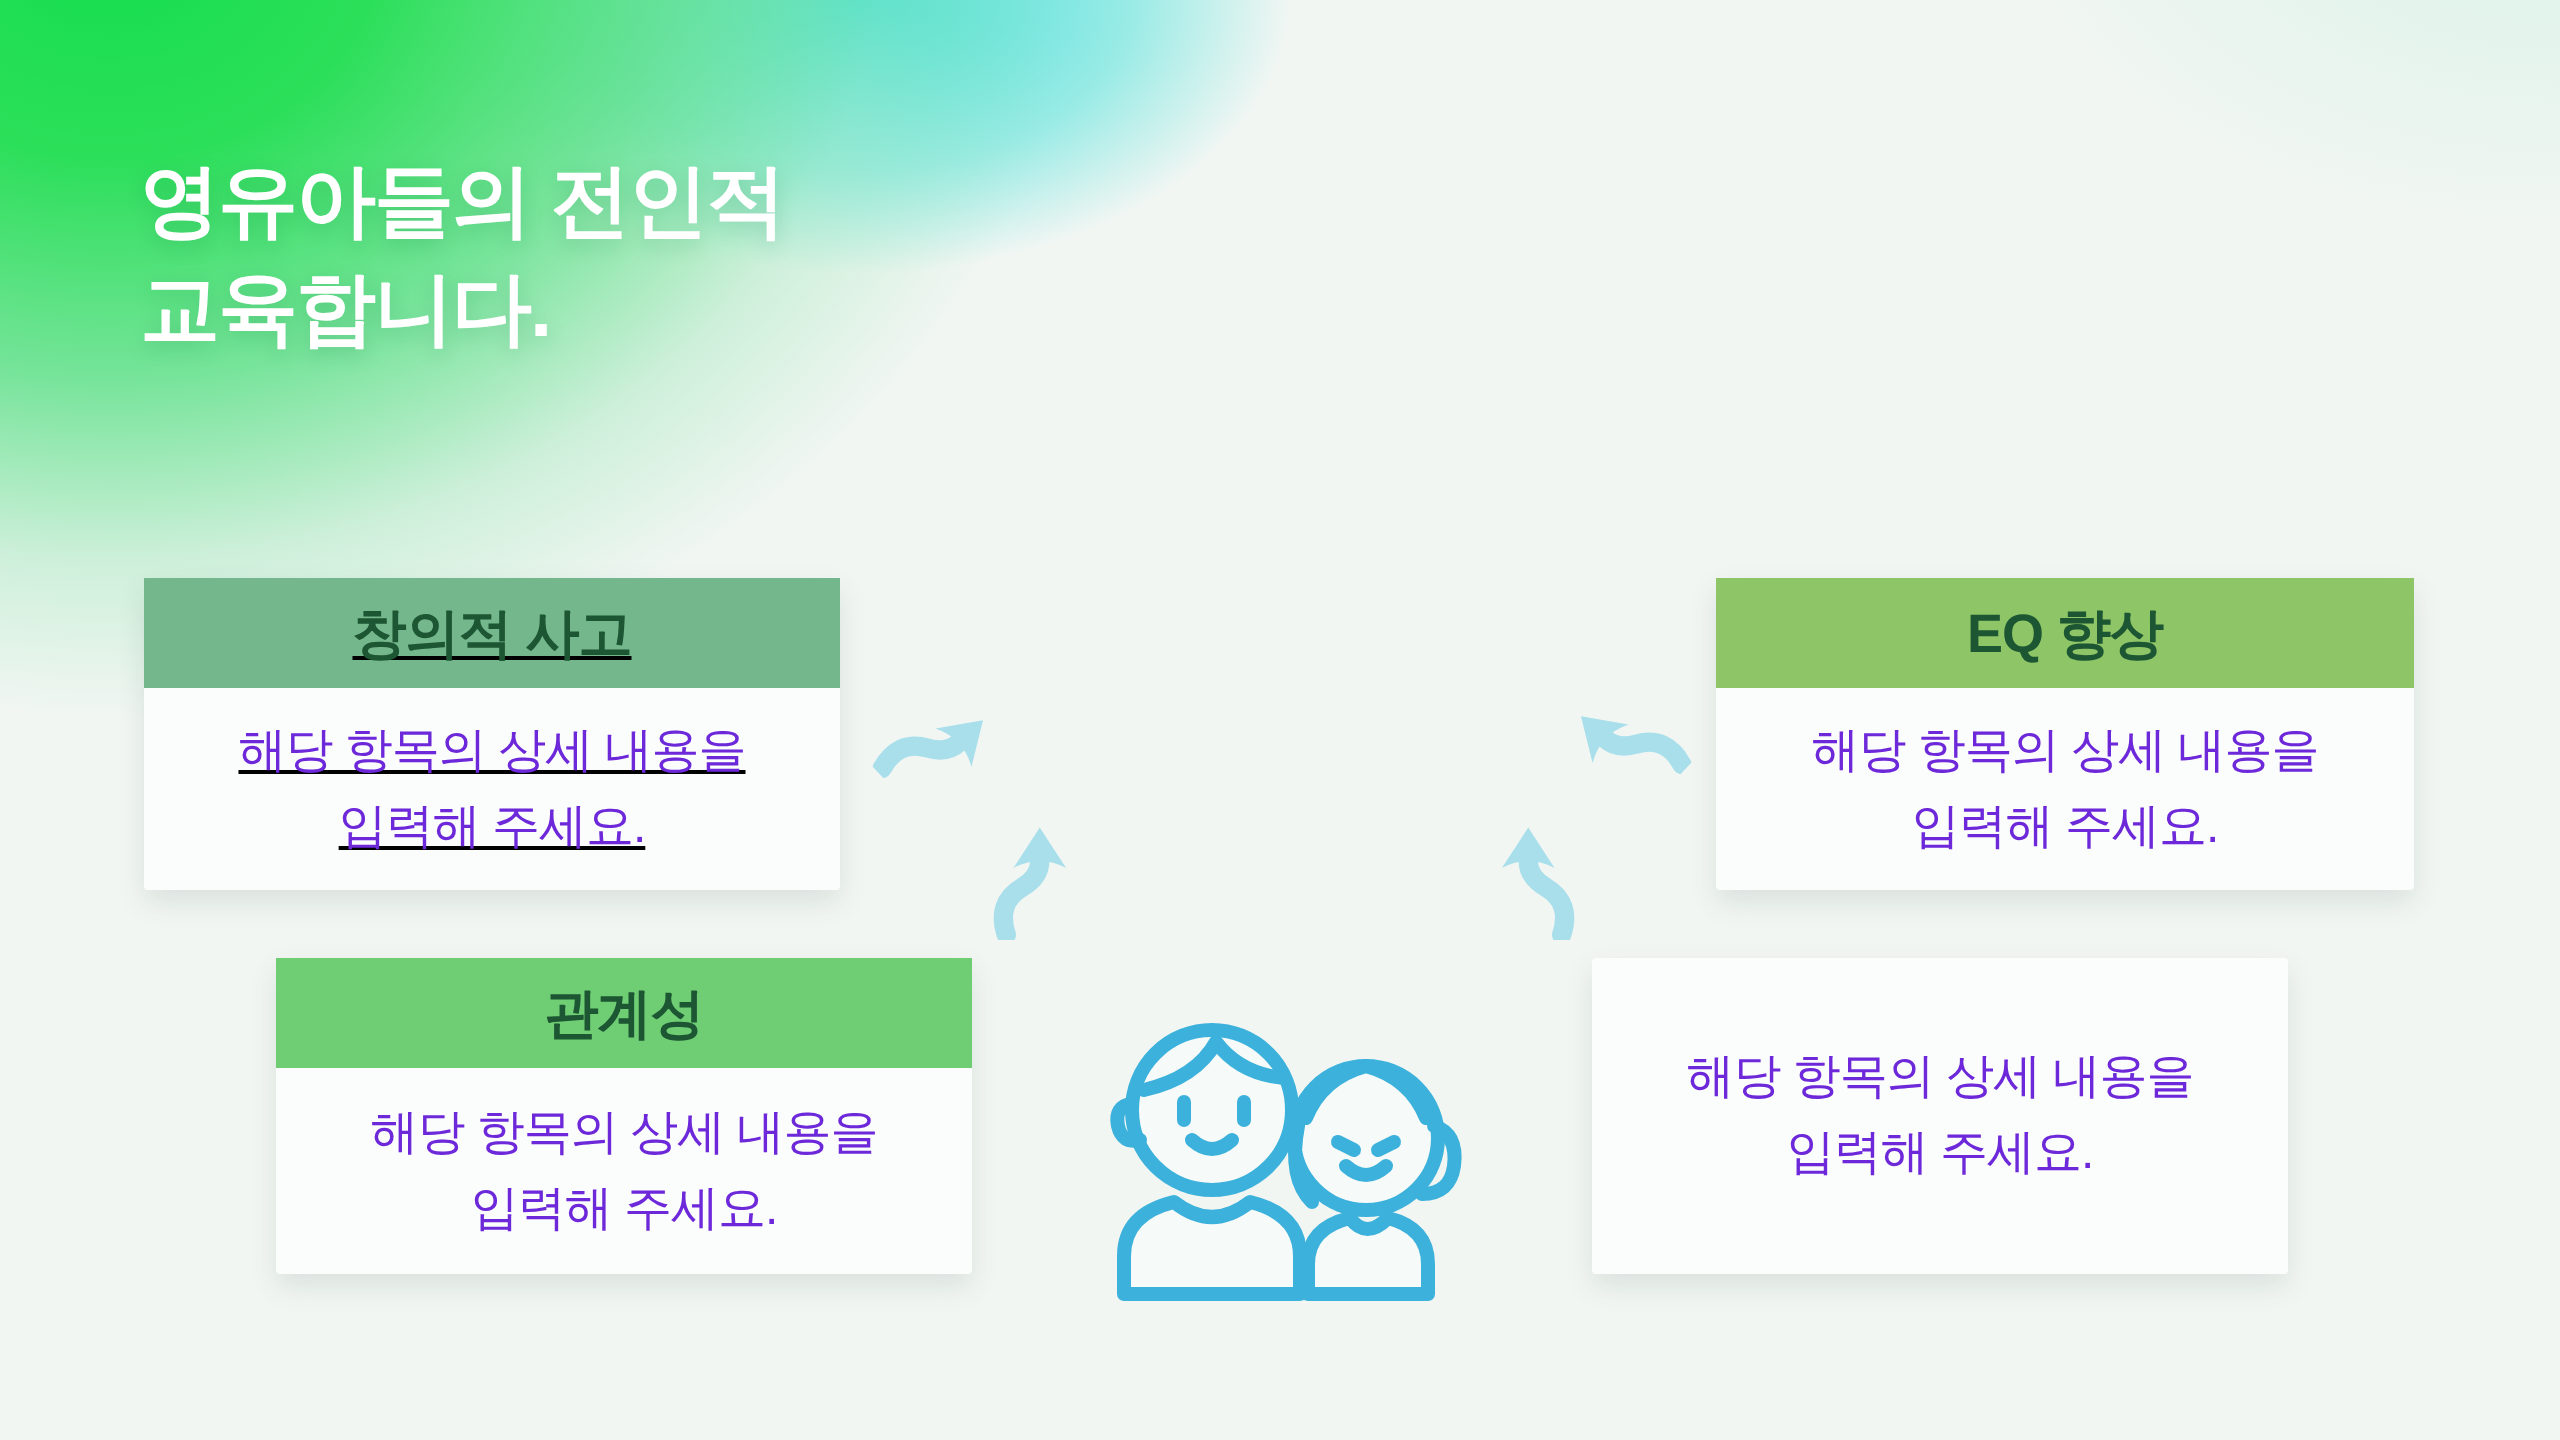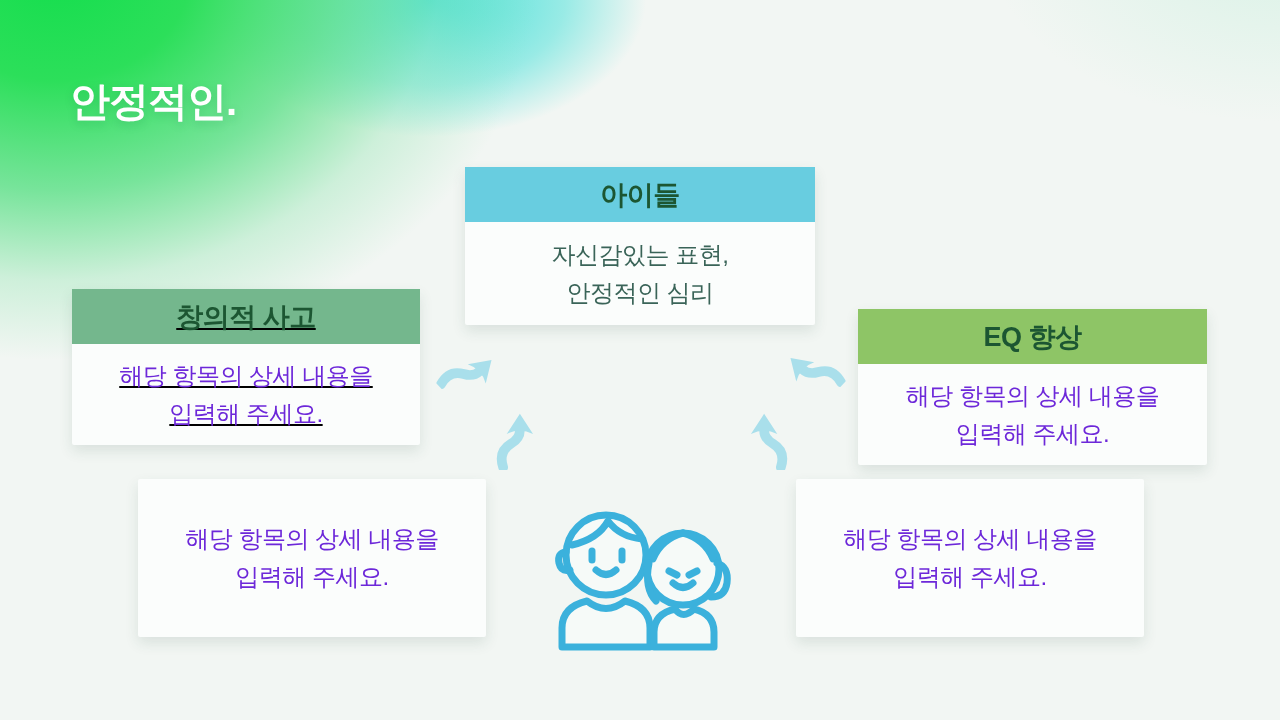--- a/index.html
+++ b/index.html
@@ -31,64 +31,61 @@
     height:55px;flex:0 0 55px;display:flex;align-items:center;justify-content:center;
     font-size:27px;font-weight:800;color:#1C5632;letter-spacing:-0.5px;
   }
   .card-body{
     flex:1;display:flex;align-items:center;justify-content:center;text-align:center;
     font-size:24px;line-height:38px;color:#6d28d9;white-space:pre-line;letter-spacing:-0.5px;
   }
   .card-center{left:465px;top:167px;width:350px;height:158px;}
   .card-center .card-body{color:#3A6458;}
   .card-left{left:72px;top:289px;width:348px;height:156px;text-decoration:underline;}
-  .card-right{left:858px;top:289px;width:349px;height:156px;margin-top:20px;}
+  .card-right{left:858px;top:289px;width:349px;height:156px;}
   .card-bl{left:138px;top:479px;width:348px;height:158px;}
   .card-br{left:796px;top:479px;width:348px;height:158px;}
   .arrow{position:absolute;width:50px;height:58px;}
   .arrow1{left:446px;top:349px;transform:rotate(47deg);}
   .arrow2{left:786px;top:347px;transform:scaleX(-1) rotate(47deg);}
   .arrow3{left:494px;top:412px;}
   .arrow4{left:740px;top:412px;transform:scaleX(-1);}
   .children{position:absolute;left:546px;top:494px;width:190px;height:162px;}
 </style>
 </head>
 <body>
 
 <div class="slide">
 
   <h1 class="title">
-    <span>안정적인.</span>
+    <span>영유아들의 전인적</span>
+    <span>교육합니다.</span>
   </h1>
 
-  <div class="card card-center">
-    <div class="card-header" style="background: rgb(104, 205, 224);">
-      <span>아이들</span>
-    </div>
-    <div class="card-body">자신감있는 표현,
-안정적인 심리</div>
-  </div>
 
   <div class="card card-left">
     <div class="card-header" style="background: rgb(116, 183, 141);">
       <span>창의적 사고</span>
     </div>
     <div class="card-body">해당 항목의 상세 내용을
 입력해 주세요.</div>
   </div>
 
   <div class="card card-right">
     <div class="card-header" style="background: rgb(142, 197, 102);">
       <span>EQ 향상</span>
     </div>
     <div class="card-body">해당 항목의 상세 내용을
 입력해 주세요.</div>
   </div>
 
   <div class="card card-bl">
+    <div class="card-header" style="background: rgb(111, 206, 116);">
+      <span>관계성</span>
+    </div>
     <div class="card-body">해당 항목의 상세 내용을
 입력해 주세요.</div>
   </div>
 
   <div class="card card-br">
     <div class="card-body">해당 항목의 상세 내용을
 입력해 주세요.</div>
   </div>
 
   <svg width="0" height="0" style="position:absolute" aria-hidden="true">

